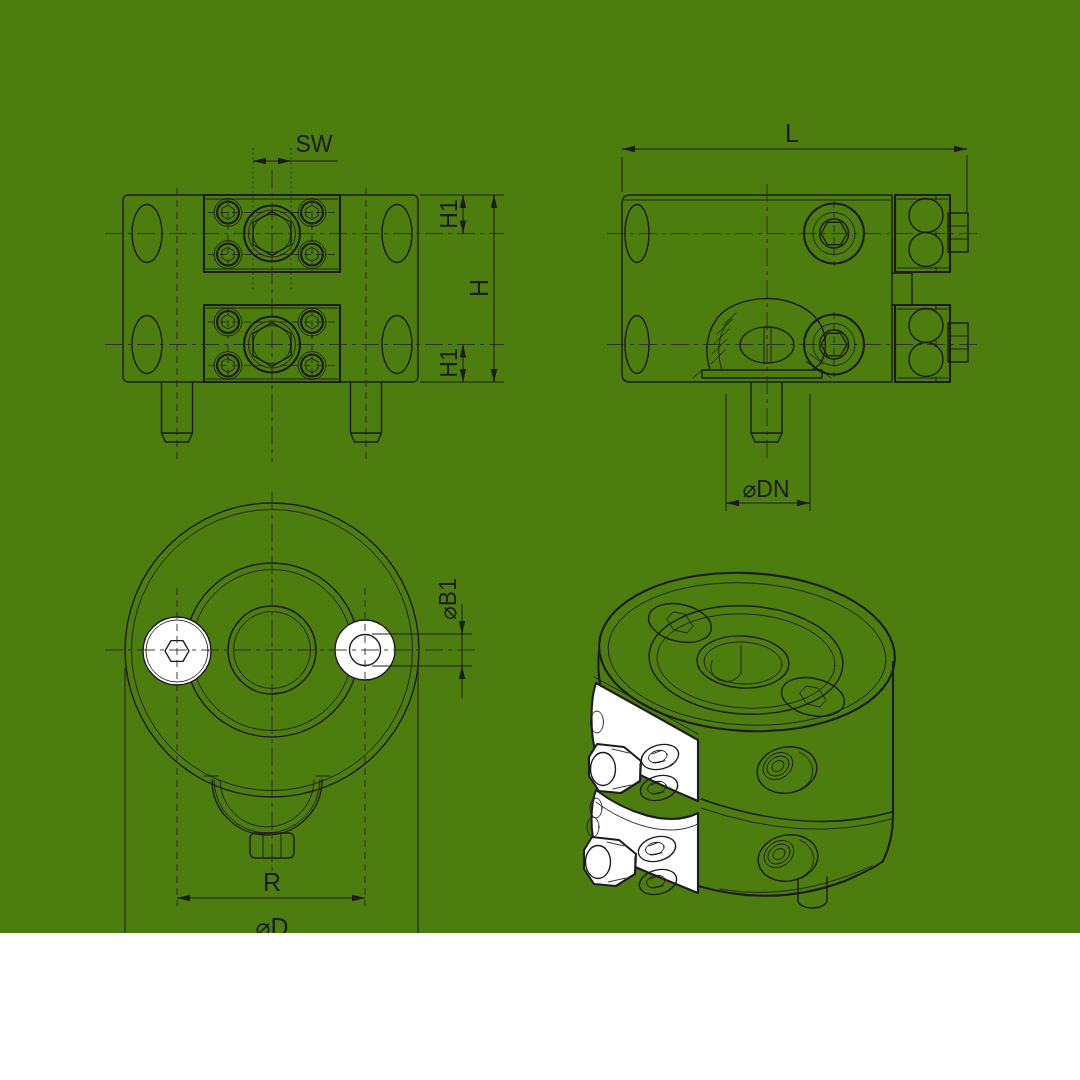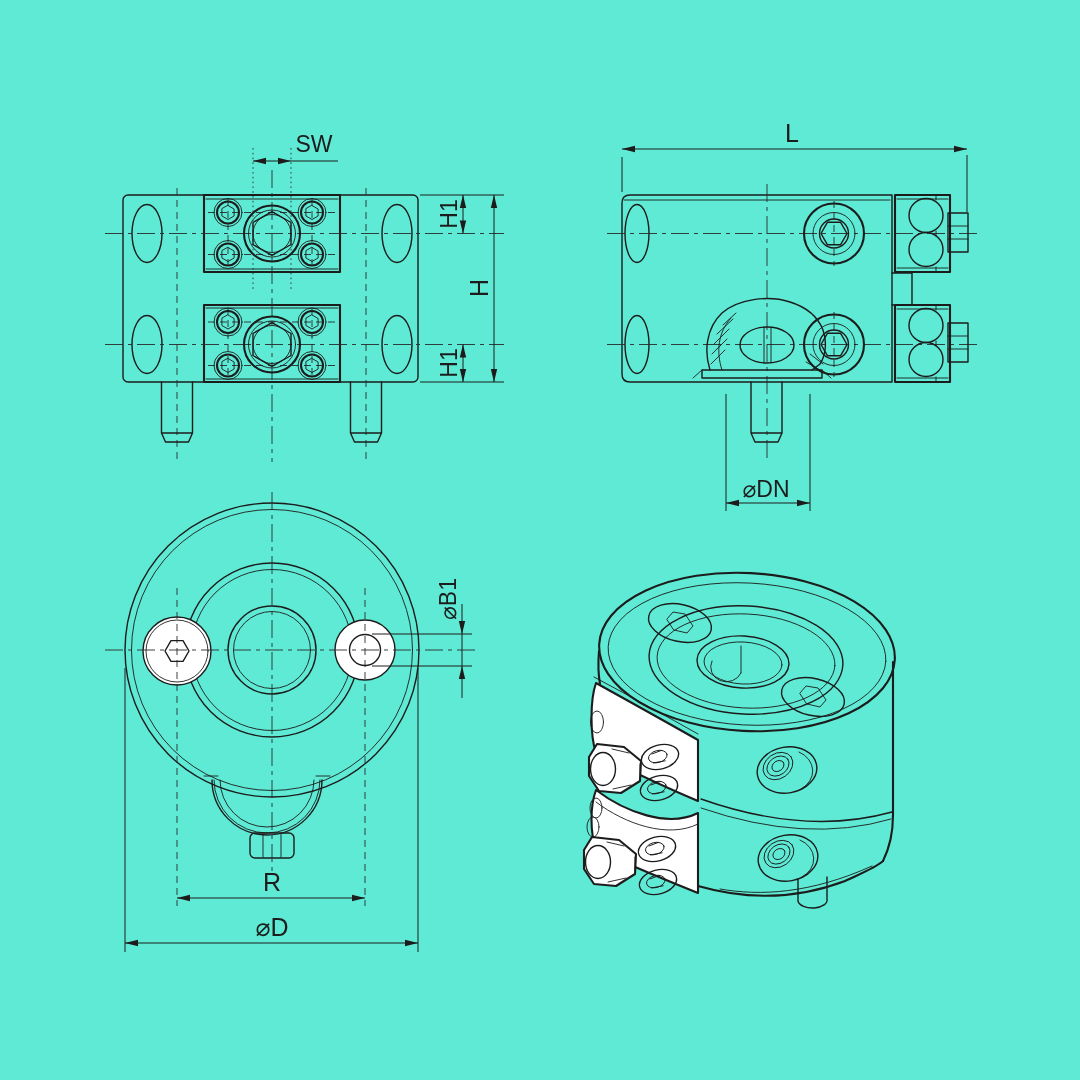--- a/index.html
+++ b/index.html
@@ -1,16 +1,16 @@
 <!DOCTYPE html>
 <html><head>
 <meta charset="utf-8">
 <style>
   html,body{margin:0;padding:0;background:#fff;}
-  .stage{width:1080px;height:1080px;background:#5eead4;position:relative;}
+  .stage{width:1080px;height:933px;background:#4d7c0f;position:relative;}
   svg{display:block;}
   
   .ol{stroke:#1c1c1c;stroke-width:2.1;fill:none;stroke-linecap:round;stroke-linejoin:round;}
   .om{stroke:#1c1c1c;stroke-width:1.4;fill:none;stroke-linecap:round;stroke-linejoin:round;}
   .ot{stroke:#1c1c1c;stroke-width:.9;fill:none;stroke-linecap:round;stroke-linejoin:round;}
   .cl{stroke:#2a2a2a;stroke-width:.9;fill:none;stroke-dasharray:18 5 4 5;}
   .dsh{stroke:#2a2a2a;stroke-width:.9;fill:none;stroke-dasharray:7 5;}
   .dot{stroke:#2a2a2a;stroke-width:.9;fill:none;stroke-dasharray:1.6 3.2;}
   .dim{stroke:#1c1c1c;stroke-width:1;fill:none;}
   .arr{fill:#1c1c1c;stroke:none;}

